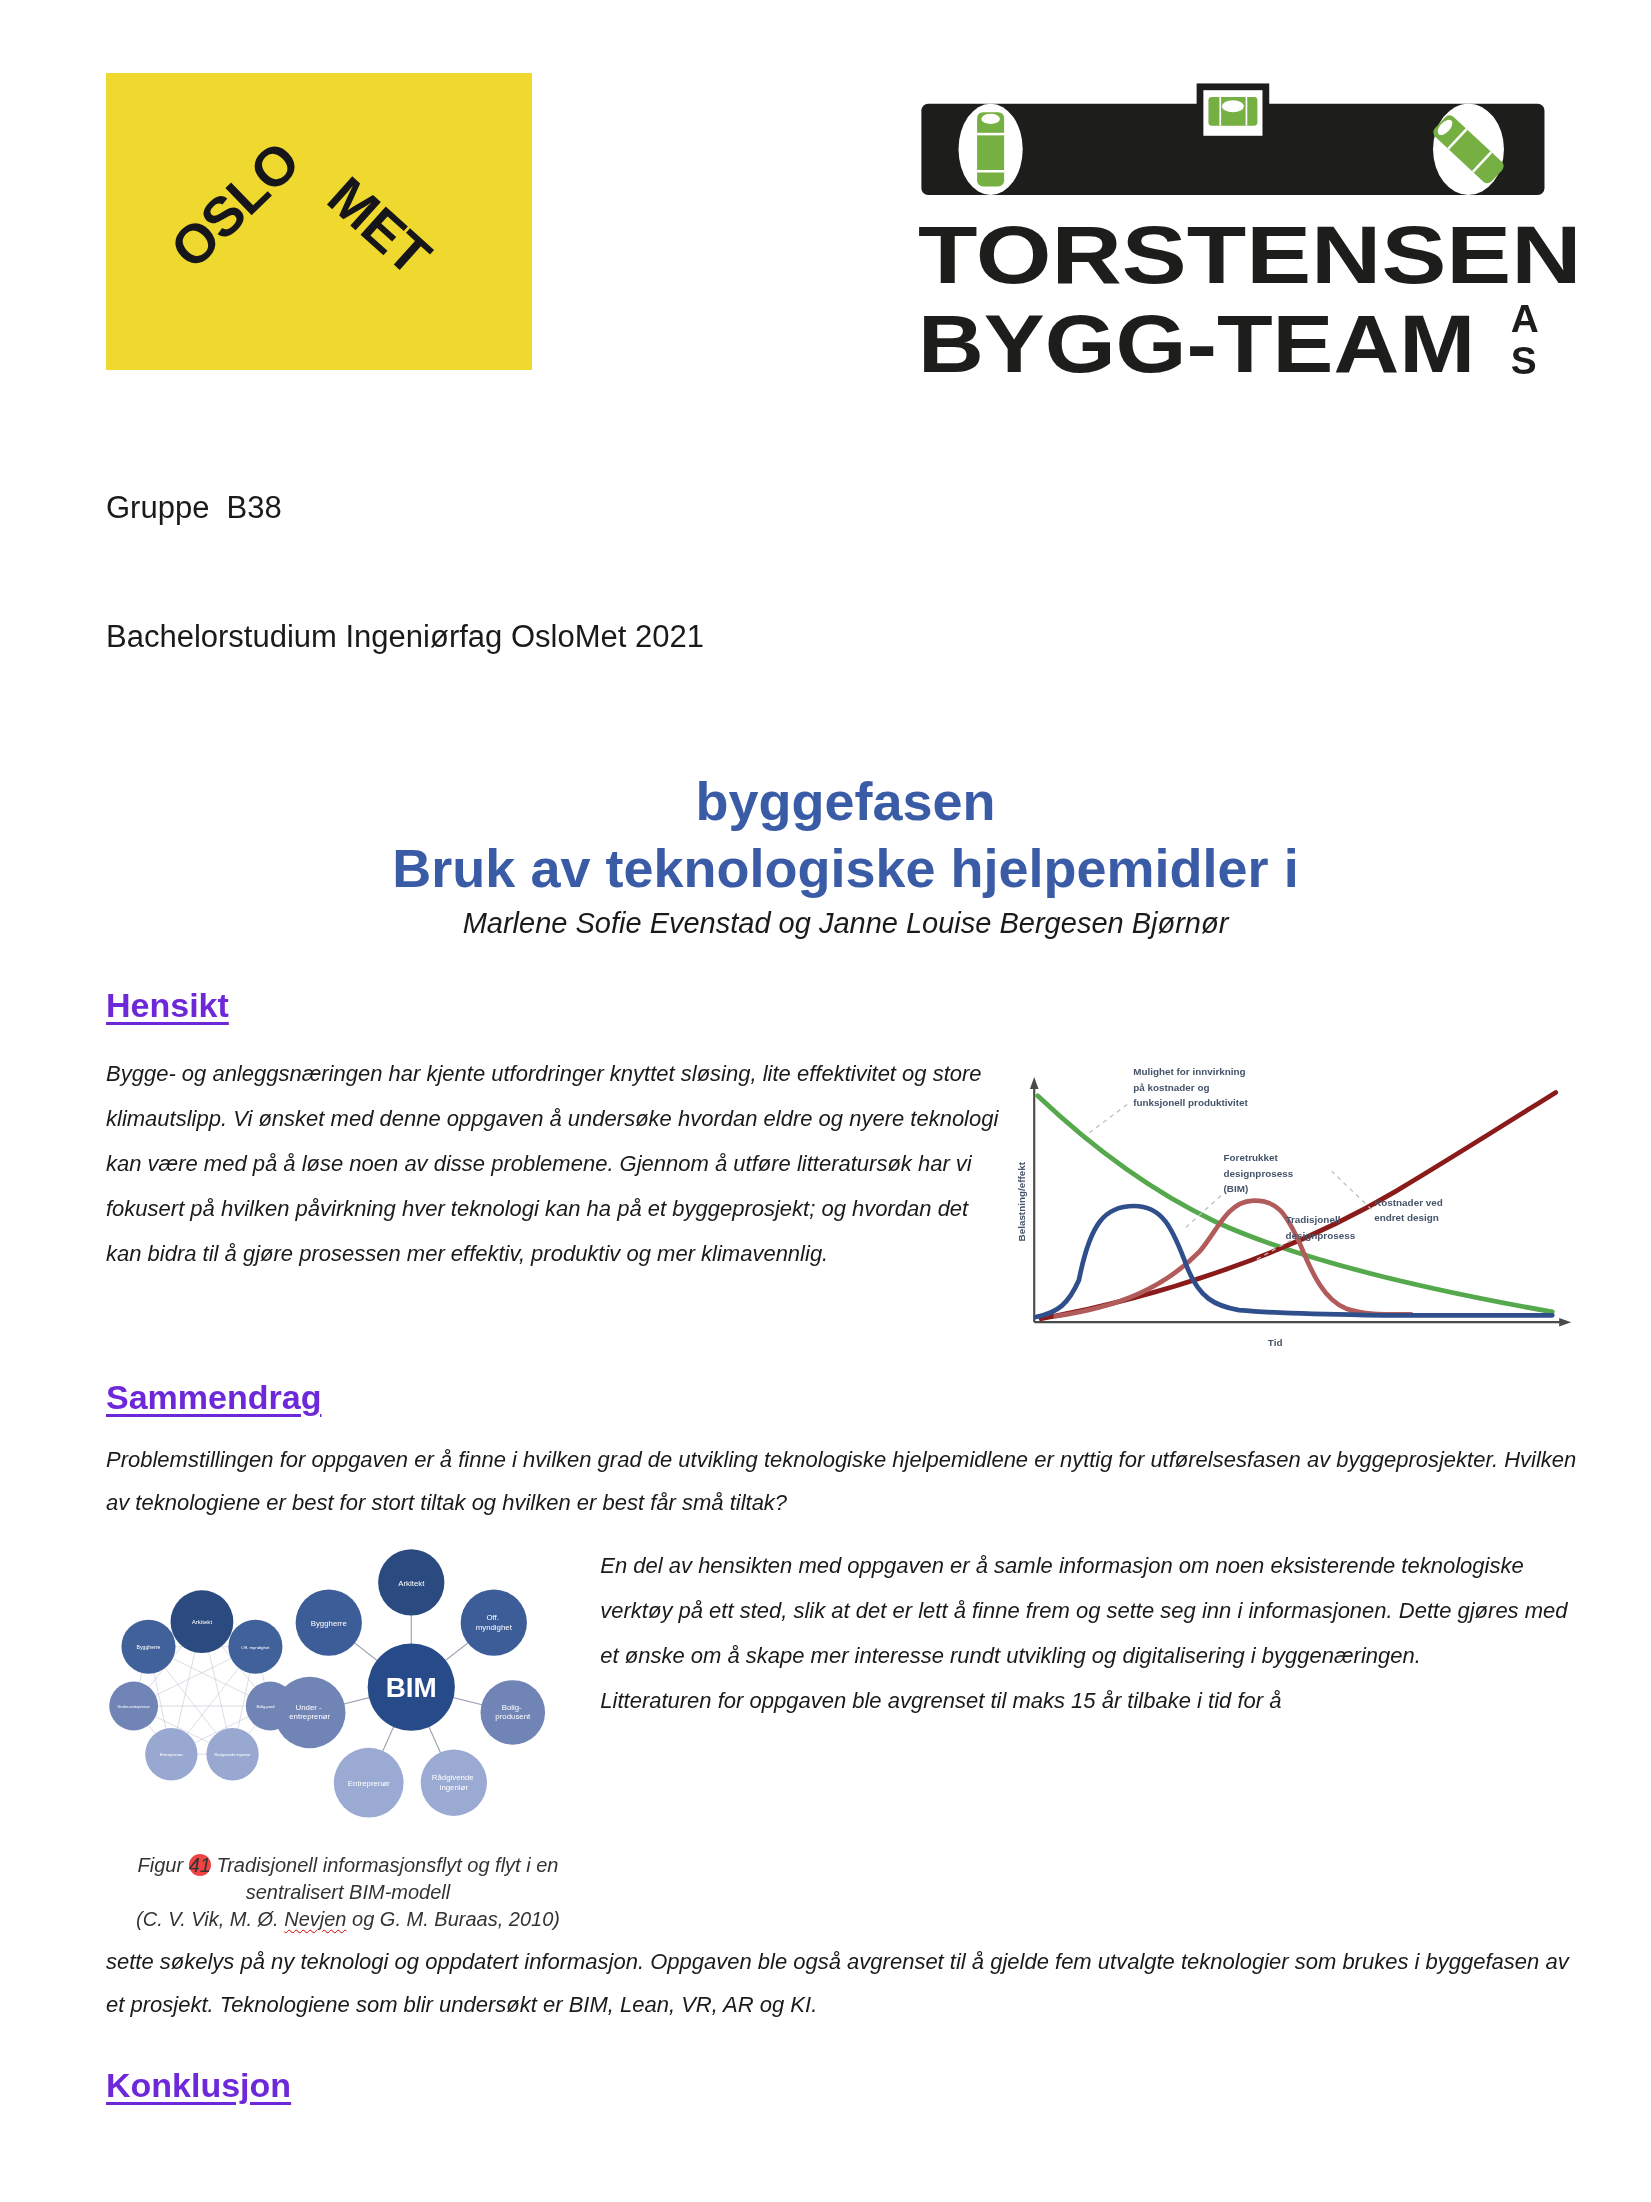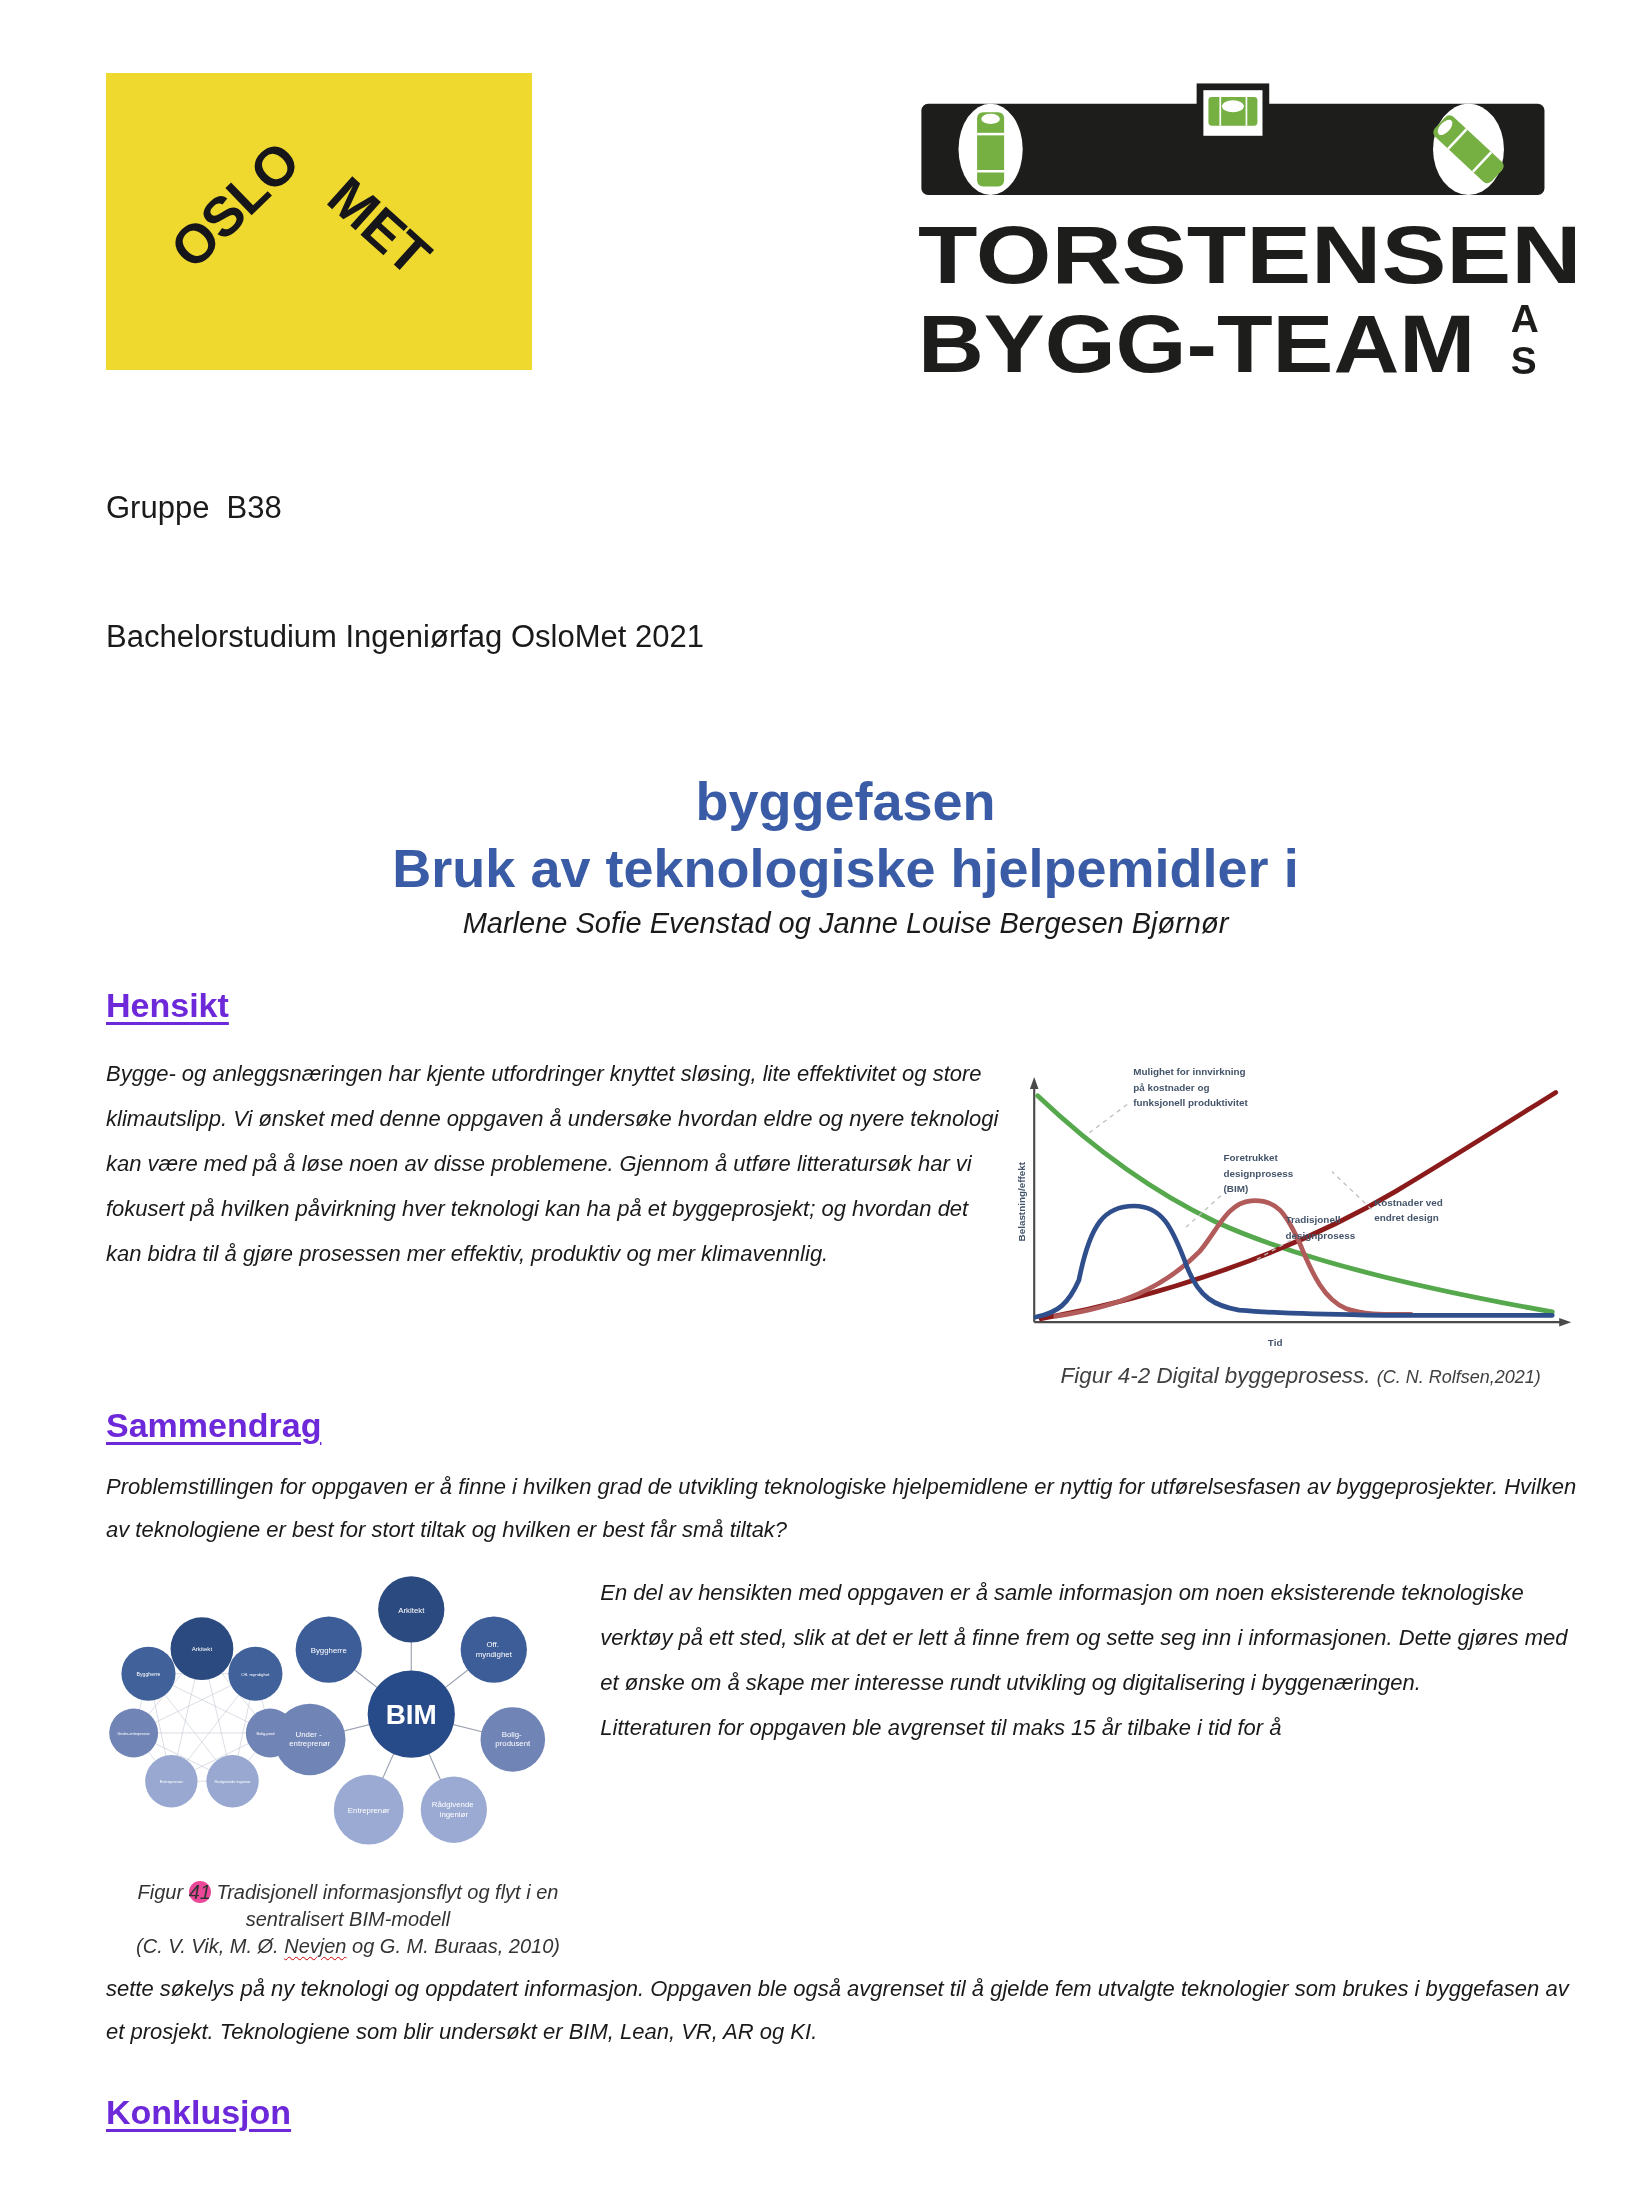--- a/index.html
+++ b/index.html
@@ -34,21 +34,21 @@
   .hensikt-text { width:903px; line-height:45px; }
   .chart-fig { width:568px; margin-left:7.7px; }
   .chart-fig svg { display:block; }
   .chart-caption { margin-top:1.7px; text-align:center; font-style:italic; color:#404040; font-size:22.4px; }
   .chart-caption .cite { font-size:18px; }
   .fw { margin-top:20.6px; line-height:43px; }
   .bim-row { display:flex; margin-top:19px; }
   .bim-col { width:484px; }
   .bim-col svg { display:block; }
   .fig41-caption { margin-top:12px; text-align:center; font-style:italic; color:#333333; font-size:20px; line-height:27px; }
-  .fig41-caption .hl { background:#ec4899;border-radius:11px; }
+  .fig41-caption .hl { background:#ef4444;border-radius:11px; }
   .fig41-caption .sp { text-decoration:underline wavy #cc0000; text-decoration-thickness:0.9px; text-underline-offset:3.4px; }
   .right-col { flex:1; padding-left:10.3px; line-height:45px; }
   .right-col .p3 { margin-top:31px; }
   
   .ann { fill:#44546a; font-weight:bold; font-size:11.5px; font-family:"Liberation Sans",sans-serif; }
   .axis { stroke:#4a4a4a; stroke-width:2.5; }
   .leader { stroke:#bfbfbf; stroke-width:1.5; stroke-dasharray:5 5; fill:none; }
   .curve { fill:none; stroke-width:5.5; stroke-linecap:round; }
   
   .mesh { stroke:#c3c8d4; stroke-width:0.7; }
@@ -147,24 +147,20 @@
         </text>
         <text class="ann">
           <tspan x="312" y="200">Tradisjonell</tspan>
           <tspan x="312" y="218">designprosess</tspan>
         </text>
         <text class="ann">
           <tspan x="415" y="180">Kostnader ved</tspan>
           <tspan x="415" y="198">endret design</tspan>
         </text>
       </svg>
-      <div class="chart-caption">
-        <span>Figur 4-2 Digital byggeprosess.</span>
-        <span class="cite">(C. N. Rolfsen,2021)</span>
-      </div>
     </div>
   </div>
 
   <div class="sec-h h-sammendrag">Sammendrag</div>
   <p class="fw body-text">Problemstillingen for oppgaven er å finne i hvilken grad de utvikling teknologiske hjelpemidlene er nyttig for utførelsesfasen av byggeprosjekter. Hvilken av teknologiene er best for stort tiltak og hvilken er best får små tiltak?</p>
 
   <div class="bim-row">
 
     <div class="bim-col">
       <svg width="471" height="297" viewBox="0 0 540 340">

